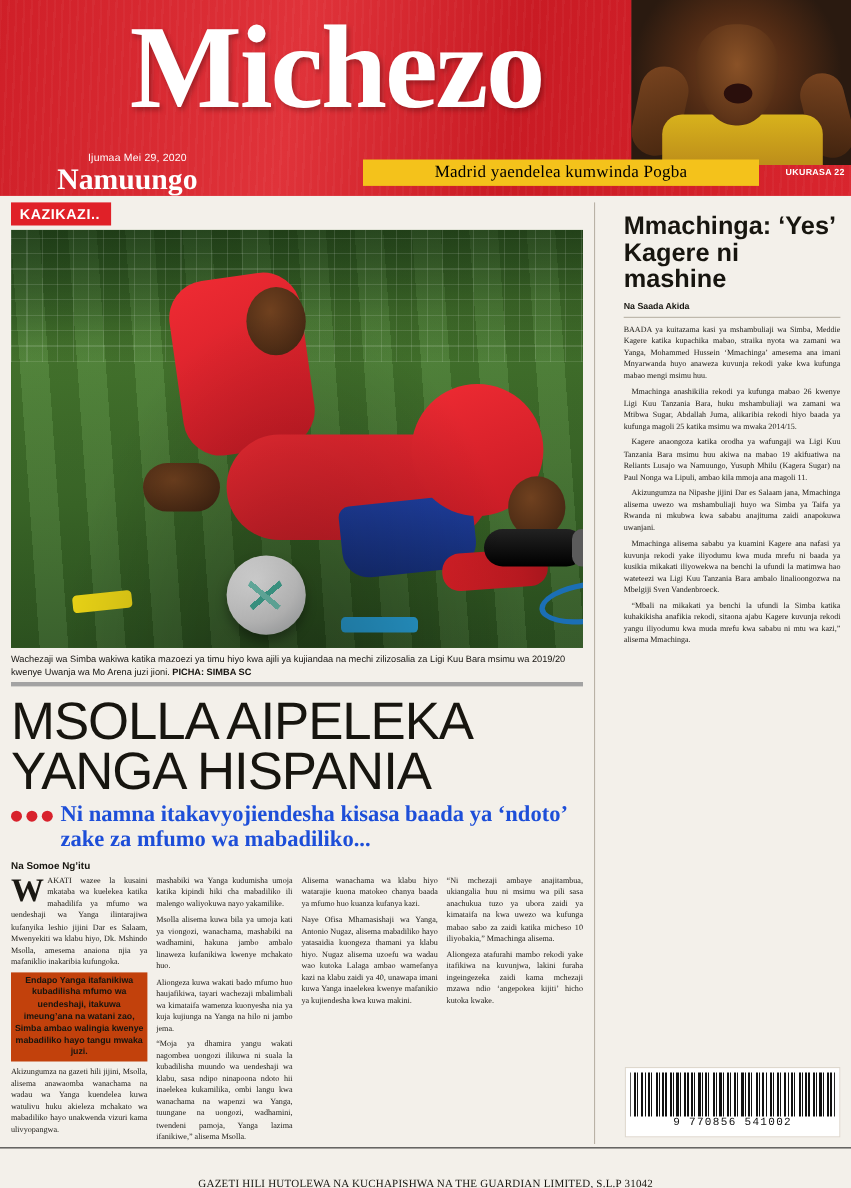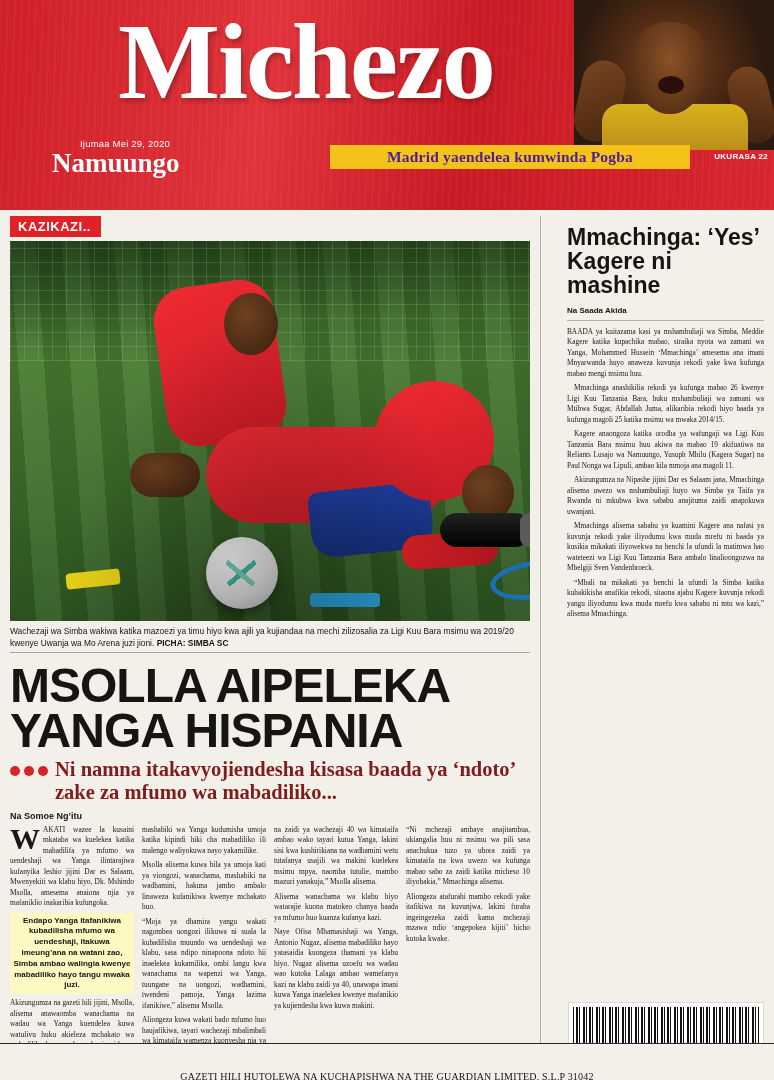--- a/index.html
+++ b/index.html
@@ -17,21 +17,21 @@
     position: relative;
     width: 774px;
     height: 1080px;
     background: #f3f0ea;
     overflow: hidden;
   }
 
   
   .masthead {
     position: relative;
-    height: 210px;
+    height: 178px;
     background: #d8222c;
     overflow: hidden;
   }
   .masthead-bg-stripes {
     position: absolute;
     inset: 0;
     background: linear-gradient(100deg, #cf1f28 0%, #e0333a 35%, #c91b24 60%, #d9252e 100%);
   }
   .masthead-texture {
     position: absolute;
@@ -78,22 +78,22 @@
     width: 360px;
     height: 24px;
     background: #f4c21b;
     display: flex;
     align-items: center;
     justify-content: center;
   }
   .mast-band span {
     font-family: "Liberation Serif", serif;
     font-size: 15.5px;
-    color: #4c1d95;
-    font-weight: 700;
+    color: #000000;
+    font-weight: 400;
     letter-spacing: .2px;
     text-align: right;
   }
   .mast-photo {
     position: absolute;
     right: 0;
     top: 0;
     width: 200px;
     height: 150px;
     background:
@@ -300,30 +300,30 @@
     inset: 0;
     background: radial-gradient(ellipse at 50% 120%, rgba(0,0,0,0.35), transparent 60%);
   }
 
   .caption {
     font-family: "Liberation Sans", sans-serif;
     font-size: 8.4px;
     line-height: 1.45;
     color: #15130f;
     padding: 4px 0 3px 0;
-    border-bottom: 1px solid #a3a3a3;
+    border-bottom: 4px solid #a3a3a3;
   }
   .caption .credit {
     font-weight: 700;
   }
 
   
   .headline {
     font-family: "Liberation Sans", sans-serif;
-    font-weight: 700;
+    font-weight: 400;
     font-size: 48px;
     line-height: .94;
     color: #17150f;
     letter-spacing: -1px;
     margin: 10px 0 4px 0;
     text-transform: uppercase;
   }
   .kicker-row {
     display: flex;
     align-items: flex-start;
@@ -340,21 +340,21 @@
     display: block;
     width: 10px; height: 10px;
     border-radius: 50%;
     background: #d8222c;
   }
   .kicker {
     font-family: "Liberation Serif", serif;
     font-size: 20.5px;
     font-weight: 700;
     line-height: 1.12;
-    color: #7f1d1d;
+    color: #1d4ed8;
   }
   .byline {
     font-family: "Liberation Sans", sans-serif;
     font-weight: 700;
     font-size: 9px;
     color: #17150f;
     margin: 7px 0 4px 0;
   }
 
   
@@ -374,21 +374,21 @@
   .col p { margin: 0 0 4px 0; }
   .dropcap-p::first-letter {
     float: left;
     font-size: 30px;
     line-height: 24px;
     padding: 2px 3px 0 0;
     font-weight: 700;
     font-family: "Liberation Serif", serif;
   }
   .highlight {
-    background: #fef9c3;
+    background: #c2410c;
     font-weight: 700;
     font-family: "Liberation Sans", sans-serif;
     font-size: 8px;
     line-height: 1.35;
     text-align: center;
     padding: 3px 2px;
     display: block;
     margin: 4px 0;
     color: #17150f;
   }
@@ -548,27 +548,26 @@
 
         <div class="col">
           <p class="dropcap-p">WAKATI wazee la kusaini mkataba wa kuelekea katika mahadilifa ya mfumo wa uendeshaji wa Yanga ilintarajiwa kufanyika leshio jijini Dar es Salaam, Mwenyekiti wa klabu hiyo, Dk. Mshindo Msolla, amesema anaiona njia ya mafaniklio inakaribia kufungoka.</p>
           <span class="highlight">Endapo Yanga itafanikiwa kubadilisha mfumo wa uendeshaji, itakuwa imeung’ana na watani zao, Simba ambao walingia kwenye mabadiliko hayo tangu mwaka juzi.</span>
           <p>Akizungumza na gazeti hili jijini, Msolla, alisema anawaomba wanachama na wadau wa Yanga kuendelea kuwa watulivu huku akieleza mchakato wa mabadiliko hayo unakwenda vizuri kama ulivyopangwa.</p>
         </div>
 
         <div class="col">
           <p>mashabiki wa Yanga kudumisha umoja katika kipindi hiki cha mabadiliko ili malengo waliyokuwa nayo yakamilike.</p>
           <p>Msolla alisema kuwa bila ya umoja kati ya viongozi, wanachama, mashabiki na wadhamini, hakuna jambo ambalo linaweza kufanikiwa kwenye mchakato huo.</p>
+          <p>Aliongeza kuwa wakati bado mfumo huo haujafikiwa, tayari wachezaji mbalimbali wa kimataifa wamenza kuonyesha nia ya kuja kujiunga na Yanga na hilo ni jambo jema.</p>
           <p>“Moja ya dhamira yangu wakati nagombea uongozi ilikuwa ni suala la kubadilisha muundo wa uendeshaji wa klabu, sasa ndipo ninapoona ndoto hii inaelekea kukamilika, ombi langu kwa wanachama na wapenzi wa Yanga, tuungane na uongozi, wadhamini, twendeni pamoja, Yanga lazima ifanikiwe,” alisema Msolla.</p>
-          <p>Aliongeza kuwa wakati bado mfumo huo haujafikiwa, tayari wachezaji mbalimbali wa kimataifa wamenza kuonyesha nia ya kuja kujiunga na Yanga na hilo ni jambo jema.</p>
           <p>“Hapa katika orodha yangu nina maji-</p>
         </div>
 
         <div class="col">
-          <p>na zaidi ya wachezaji 40 wa kimataifa ambao wako tayari kutua Yanga, lakini sisi kwa kushirikiana na wadhamini wetu tutafanya usajili wa makini kuelekea msimu mpya, naomba tutulie, mambo mazuri yanakuja,” Msolla alisema.</p>
           <p>Alisema wanachama wa klabu hiyo watarajie kuona matokeo chanya baada ya mfumo huo kuanza kufanya kazi.</p>
           <p>Naye Ofisa Mhamasishaji wa Yanga, Antonio Nugaz, alisema mabadiliko hayo yatasaidia kuongeza thamani ya klabu hiyo. Nugaz alisema uzoefu wa wadau wao kutoka Lalaga ambao wamefanya kazi na klabu zaidi ya 40, unawapa imani kuwa Yanga inaelekea kwenye mafanikio ya kujiendesha kwa kuwa makini.</p>
         </div>
 
         <div class="col">
           <p>“Ni mchezaji ambaye anajitambua, ukiangalia huu ni msimu wa pili sasa anachukua tuzo ya ubora zaidi ya kimataifa na kwa uwezo wa kufunga mabao sabo za zaidi katika micheso 10 iliyobakia,” Mmachinga alisema.</p>
           <p>Aliongeza atafurahi mambo rekodi yake itafikiwa na kuvunjwa, lakini furaha ingeingezeka zaidi kama mchezaji mzawa ndio ‘angepokea kijiti’ hicho kutoka kwake.</p>
         </div>
 
       </div>

